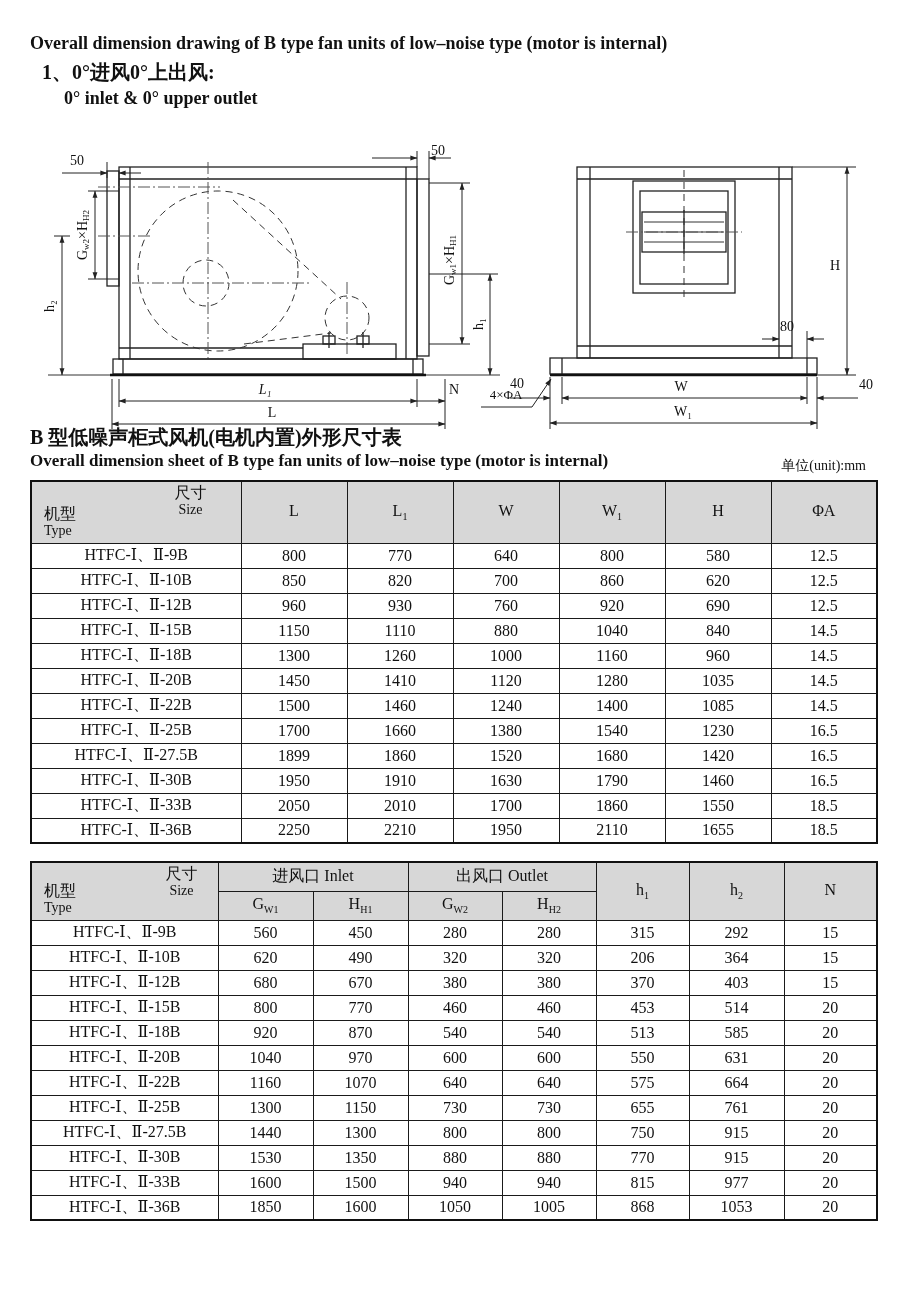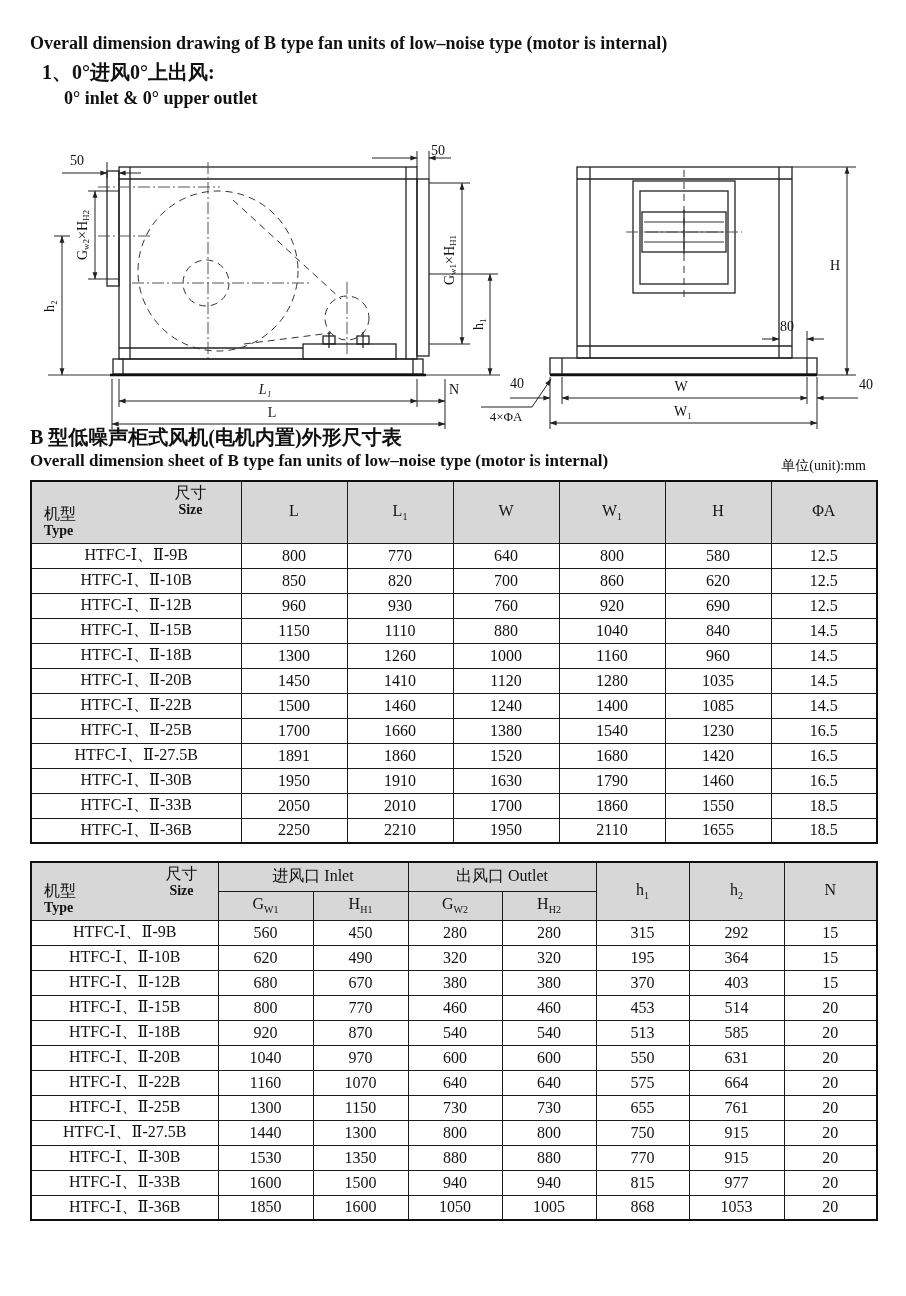--- a/index.html
+++ b/index.html
@@ -44,21 +44,21 @@
   .spec-table tbody tr { height:25px; }
   .corner-cell {
     position:relative;
     background-color:#d7d7d7 !important;
     background-image:linear-gradient(to bottom right,
       rgba(0,0,0,0) 49.6%, #4a4a4a 49.6%, #4a4a4a 50.45%, rgba(0,0,0,0) 50.45%);
   }
   .c-size { position:absolute; top:2px; right:34px; text-align:center; line-height:1.12; }
   .c-type { position:absolute; bottom:4px; left:12px; text-align:left; line-height:1.12; }
   .c-size .zh, .c-type .zh { display:block; font-size:16px; }
-  .c-size .en, .c-type .en { display:block; font-size:14px;font-weight:bold; }
+  .c-size .en, .c-type .en { display:block; font-size:14px; }
   #table2 .c-size { right:20px; }
   th sub, .dim-label sub { letter-spacing:0; }
   th sub { font-size:10px; }
 
   .footer-zh { left:30px; top:1240px; font-size:14.5px; }
   .footer-en { left:30px; top:1259px; font-size:14px; }
 
   
   .ln   { stroke:#222; stroke-width:1.3; fill:none; }
   .thin { stroke:#333; stroke-width:1; fill:none; }
@@ -206,21 +206,21 @@
 
     <div class="dim-label" style="left:57px; top:13px;">50</div>
     <div class="dim-label" style="left:418px; top:3px;">50</div>
     <div class="dim-label rot" style="left:63px; top:87px;"><span>G</span><sub>w2</sub><span>×</span><span>H</span><sub>H2</sub></div>
     <div class="dim-label rot" style="left:30px; top:158px;">h₂</div>
     <div class="dim-label rot" style="left:430px; top:112px;"><span>G</span><sub>w1</sub><span>×</span><span>H</span><sub>H1</sub></div>
     <div class="dim-label rot" style="left:459px; top:176px;">h₁</div>
     <div class="dim-label" style="left:245px; top:242px;font-style:italic;">L₁</div>
     <div class="dim-label" style="left:434px; top:242px;">N</div>
     <div class="dim-label" style="left:252px; top:265px;">L</div>
-    <div class="dim-label" style="left:486px; top:268px; font-size:13px;">4×ΦA</div>
+    <div class="dim-label" style="left:486px; top:246px; font-size:13px;">4×ΦA</div>
     <div class="dim-label" style="left:497px; top:236px;">40</div>
     <div class="dim-label" style="left:815px; top:118px;">H</div>
     <div class="dim-label" style="left:767px; top:179px;">80</div>
     <div class="dim-label" style="left:661px; top:239px;">W</div>
     <div class="dim-label" style="left:846px; top:237px;">40</div>
     <div class="dim-label" style="left:663px; top:264px;">W₁</div>
   </div>
 
   <div class="abs t1-title-zh">B 型低噪声柜式风机(电机内置)外形尺寸表</div>
   <div class="abs t1-title-en">Overall dimension sheet of B type fan units of low–noise type  (motor is internal)</div>
@@ -324,21 +324,21 @@
           <td>HTFC-Ⅰ、Ⅱ-25B</td>
           <td>1700</td>
           <td>1660</td>
           <td>1380</td>
           <td>1540</td>
           <td>1230</td>
           <td>16.5</td>
         </tr>
         <tr>
           <td>HTFC-Ⅰ、Ⅱ-27.5B</td>
-          <td>1891</td>
+          <td>1899</td>
           <td>1860</td>
           <td>1520</td>
           <td>1680</td>
           <td>1420</td>
           <td>16.5</td>
         </tr>
         <tr>
           <td>HTFC-Ⅰ、Ⅱ-30B</td>
           <td>1950</td>
           <td>1910</td>
@@ -414,21 +414,21 @@
           <td>315</td>
           <td>292</td>
           <td>15</td>
         </tr>
         <tr>
           <td>HTFC-Ⅰ、Ⅱ-10B</td>
           <td>620</td>
           <td>490</td>
           <td>320</td>
           <td>320</td>
-          <td>195</td>
+          <td>206</td>
           <td>364</td>
           <td>15</td>
         </tr>
         <tr>
           <td>HTFC-Ⅰ、Ⅱ-12B</td>
           <td>680</td>
           <td>670</td>
           <td>380</td>
           <td>380</td>
           <td>370</td>

